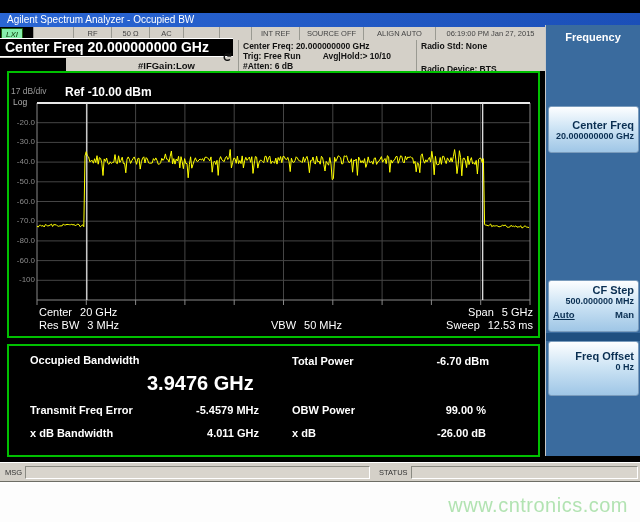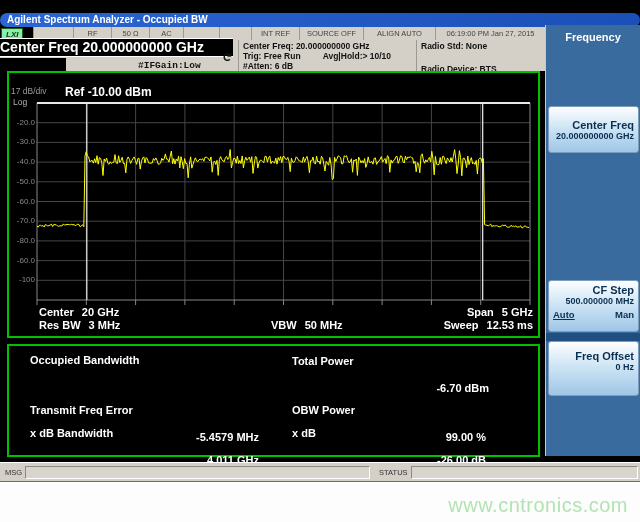--- a/index.html
+++ b/index.html
@@ -2,73 +2,73 @@
 <html><head>
 <meta charset="utf-8">
 <style>
   * { margin:0; padding:0; box-sizing:border-box; }
   body { font-family:"Liberation Sans", sans-serif; background:#fff; }
   .screen { position:relative; width:640px; height:522px; background:#fff; overflow:hidden; }
   .instrument { position:absolute; left:0; top:0; width:640px; height:462px; background:#000; }
 
   
   .titlebar { position:absolute; left:0; top:13px; width:640px; height:14px;
-    background:linear-gradient(90deg,#2a66d4,#1b4fb8); color:#fff; font-size:10px; font-weight:bold;
-    line-height:14px; padding-left:7px;border-radius:7px; }
+    background:linear-gradient(90deg,#2a66d4,#1b4fb8); color:#fff; font-size:10px; font-weight:normal;
+    line-height:14px; padding-left:7px; }
 
   
   .statusbar { position:absolute; left:0; top:27px; width:545px; height:13px;
     background:#d4d0c8; display:flex; font-size:7.5px; color:#444; }
   .sb-cell { border-right:1px solid #9a9a92; height:13px; line-height:13px; text-align:center;
     overflow:hidden; white-space:nowrap; }
   .c0{width:34px; background:#000; text-align:left;} .c1{width:40px;} .c2{width:38px;} .c3{width:38px;}
   .c4{width:34px;} .c5{width:36px;} .c6{width:32px;} .c7{width:48px;} .c8{width:64px;} .c9{width:72px;}
   .c10{width:109px; border-right:none;}
-  .lxi { display:inline-block; background:#86efac; color:#0c3a06; font-weight:bold; font-style:italic;
+  .lxi { display:inline-block; background:#86efac; color:#0c3a06; font-weight:normal; font-style:italic;
     font-size:8px; line-height:11px; padding:0 4px; margin:1px 0 0 1px; border:1px solid #1d5c12; }
 
   
   .header { position:absolute; left:0; top:40px; width:545px; height:31px; background:#d4d0c8; }
   .cf-display { position:absolute; left:0; top:38px; width:233px; height:19px; background:#000;
     border-top:1px solid #fff; border-bottom:1px solid #fff; color:#fff; font-weight:bold;
-    font-size:14px; line-height:17px; padding-left:0; white-space:nowrap; }
+    font-size:14px; line-height:17px; padding-left:5px; white-space:nowrap; }
   .black-box2 { position:absolute; left:0; top:58px; width:66px; height:13px; background:#000; }
-  .ifgain { position:absolute; left:138px; top:60px; font-size:9.5px; font-weight:bold; color:#111;font-family:Liberation Mono, monospace; }
+  .ifgain { position:absolute; left:138px; top:60px; font-size:9.5px; font-weight:bold; color:#111; }
   .sweep-icon { position:absolute; left:222px; top:50px; font-size:12px; color:#111;
     transform:rotate(90deg); font-weight:bold; }
   .hdr-divider { position:absolute; top:40px; width:1px; height:31px; background:#9a9a92; }
   .hdr-info { position:absolute; left:243px; top:41px; width:170px; font-size:8.5px; font-weight:bold; color:#111; }
   .hdr-info .hi-row { height:10px; line-height:10px; white-space:nowrap; }
   .hdr-info .avg { margin-left:22px; }
   .hdr-radio { position:absolute; left:421px; top:41px; width:120px; font-size:8.5px; font-weight:bold; color:#111; }
   .hdr-radio div { height:10px; line-height:10px; }
   .hdr-radio .rdev { margin-top:13px; }
 
   
   .spec-box { position:absolute; left:7px; top:71px; width:533px; height:267px;
     border:2px solid #00c000; background:#000; }
   .spec-inner { position:relative; width:529px; height:263px; }
   .scale-label { position:absolute; left:2px; top:13px; color:#9a9a9a; font-size:8.5px; }
   .log-label { position:absolute; left:4px; top:24px; color:#b0b0b0; font-size:8.5px; }
   .ref-label { position:absolute; left:56px; top:12px; color:#fff; font-size:12px; font-weight:bold; }
   .ytick { position:absolute; left:2px; width:24px; text-align:right; color:#8a8a8a; font-size:8px; }
   #chart-svg { position:absolute; left:0; top:0; }
-  .annot { position:absolute; color:#fff; font-size:11px; font-weight:bold; white-space:nowrap; }
+  .annot { position:absolute; color:#fff; font-size:11px; font-weight:normal; white-space:nowrap; }
   .a-center { left:30px; top:233px; }
   .a-span { right:5px; top:233px; }
   .a-rbw { left:30px; top:246px; }
   .a-vbw { left:262px; top:246px; }
   .a-sweep { right:5px; top:246px; }
   .annot .val { margin-left:8px; }
 
   
   .res-box { position:absolute; left:7px; top:344px; width:533px; height:113px;
     border:2px solid #00c000; background:#000; color:#fff; font-weight:bold; }
   .res-box .lbl, .res-box .val { position:absolute; font-size:11px; white-space:nowrap; }
-  .res-box .val { text-align:right; width:110px;margin-top:27px; }
+  .res-box .val { text-align:right; width:110px; }
   .obw-label { left:21px; top:8px; font-size:12.5px; }
   .obw-value { position:absolute; left:138px; top:26px; font-size:20px; font-weight:bold; }
   .tp-l { left:283px; top:9px; } .tp-v { left:370px; top:9px; }
   .tfe-l { left:21px; top:58px; } .tfe-v { left:140px; top:58px; }
   .obp-l { left:283px; top:58px; } .obp-v { left:367px; top:58px; }
   .xbw-l { left:21px; top:81px; } .xbw-v { left:140px; top:81px; }
   .xdb-l { left:283px; top:81px; } .xdb-v { left:367px; top:81px; }
 
   
   .sidebar { position:absolute; left:545px; top:25px; width:95px; height:431px;
@@ -210,20 +210,21 @@
           <span>VBW</span><span class="val">50 MHz</span>
         </div>
         <div class="annot a-sweep">
           <span>Sweep</span><span class="val">12.53 ms</span>
         </div>
       </div>
     </div>
 
     <div class="res-box">
       <span class="lbl obw-label">Occupied Bandwidth</span>
+      <span class="obw-value">3.9476 GHz</span>
       <span class="lbl tp-l">Total Power</span>
       <span class="val tp-v">-6.70 dBm</span>
       <span class="lbl tfe-l">Transmit Freq Error</span>
       <span class="val tfe-v">-5.4579 MHz</span>
       <span class="lbl obp-l">OBW Power</span>
       <span class="val obp-v">99.00 %</span>
       <span class="lbl xbw-l">x dB Bandwidth</span>
       <span class="val xbw-v">4.011 GHz</span>
       <span class="lbl xdb-l">x dB</span>
       <span class="val xdb-v">-26.00 dB</span>

